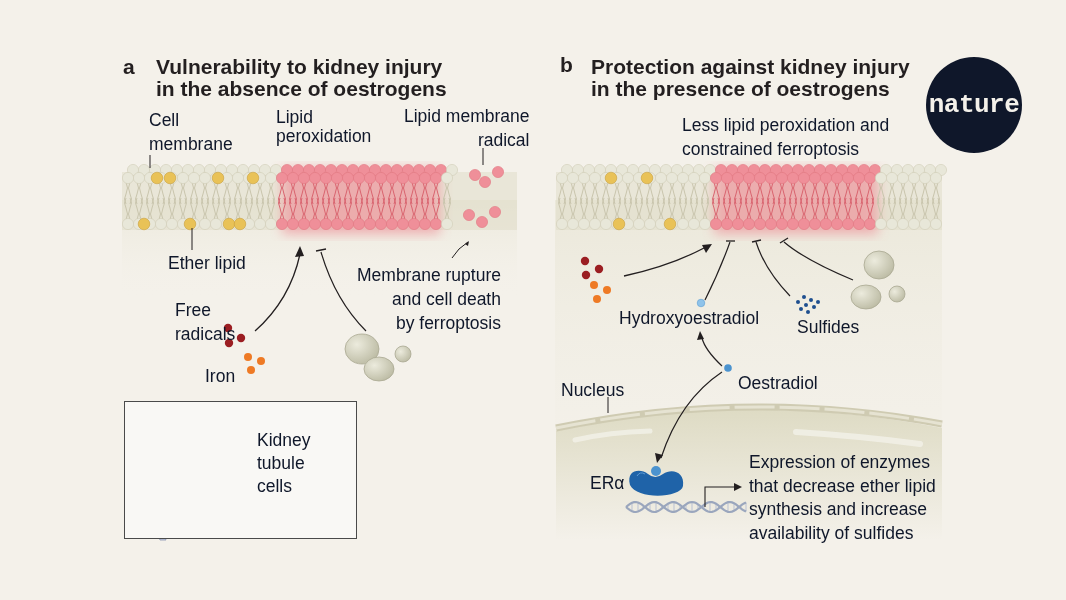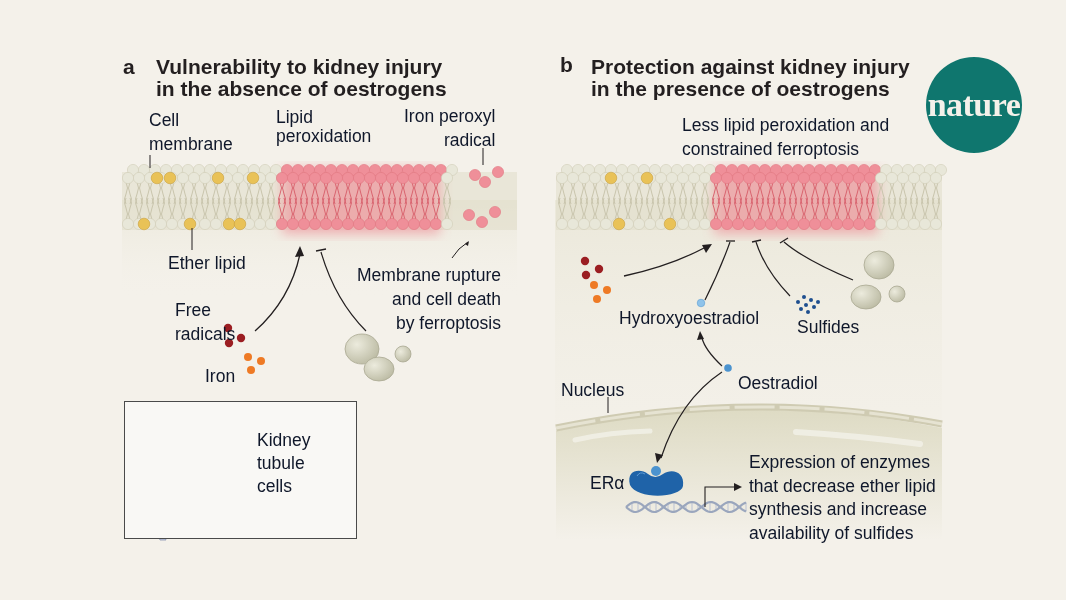--- a/index.html
+++ b/index.html
@@ -3,22 +3,22 @@
 <meta charset="utf-8">
 <style>
   html, body { margin: 0; padding: 0; }
   body { width: 1066px; height: 600px; background: #f4f1ea; overflow: hidden; position: relative;
          font-family: "Liberation Sans", sans-serif; color: #231f20; }
   #stage { position: absolute; left: 0; top: 0; width: 1066px; height: 600px; }
   .lbl { position: absolute; font-size: 17.5px; line-height: 22px; color: #0f172a; white-space: pre; }
   .panel-letter { position: absolute; font-size: 21px; font-weight: bold; }
   .panel-title { position: absolute; font-size: 21px; font-weight: bold; line-height: 22px; white-space: pre; }
   .logo { position: absolute; left: 926px; top: 57px; width: 96px; height: 96px; border-radius: 50%;
-          background: #0f766e; display: flex; align-items: center; justify-content: center;
-          color: #f4f1ea; font-family: Liberation Serif, serif; font-size: 34px; font-weight: bold; letter-spacing: -0.5px; }
+          background: #0f172a; display: flex; align-items: center; justify-content: center;
+          color: #f4f1ea; font-family: Liberation Mono, monospace; font-size: 26px; font-weight: bold; letter-spacing: -0.5px; }
   .inset { position: absolute; left: 124px; top: 401px; width: 233px; height: 138px; background: #f9f8f5;
            border: 1px solid #4a4a4a; box-sizing: border-box; }
 </style>
 </head>
 <body>
 
 <div id="stage">
   <svg id="art" width="1066" height="600" style="position:absolute;left:0;top:0">
     <defs>
       <linearGradient id="cellA" x1="0" y1="0" x2="0" y2="1">
@@ -658,21 +658,21 @@
     <path d="M742 487 l-8 -4 l0 8 z" fill="#231f20"></path>
   </svg>
 
   <div class="panel-letter" style="left:123px;top:55px">a</div>
   <div class="panel-title" style="left:156px;top:56px">Vulnerability to kidney injury
 in the absence of oestrogens</div>
   <div class="lbl" style="left:149px;top:108px;line-height:24px">Cell
 membrane</div>
   <div class="lbl" style="left:276px;top:108px;line-height:19px">Lipid
 peroxidation</div>
-  <div class="lbl" style="left:404px;top:104px;line-height:24px;text-align:right">Iron peroxyl
+  <div class="lbl" style="left:404px;top:104px;line-height:24px;text-align:right">Lipid membrane
 radical</div>
   <div class="lbl" style="left:168px;top:252px">Ether lipid</div>
   <div class="lbl" style="left:357px;top:263px;line-height:24px;text-align:right">Membrane rupture
 and cell death
 by ferroptosis</div>
   <div class="lbl" style="left:175px;top:298px;line-height:24px;text-align:left">Free
 radicals</div>
   <div class="lbl" style="left:205px;top:365px">Iron</div>
   <div class="inset"></div>
   <div class="lbl" style="left:257px;top:429px;line-height:23px">Kidney

